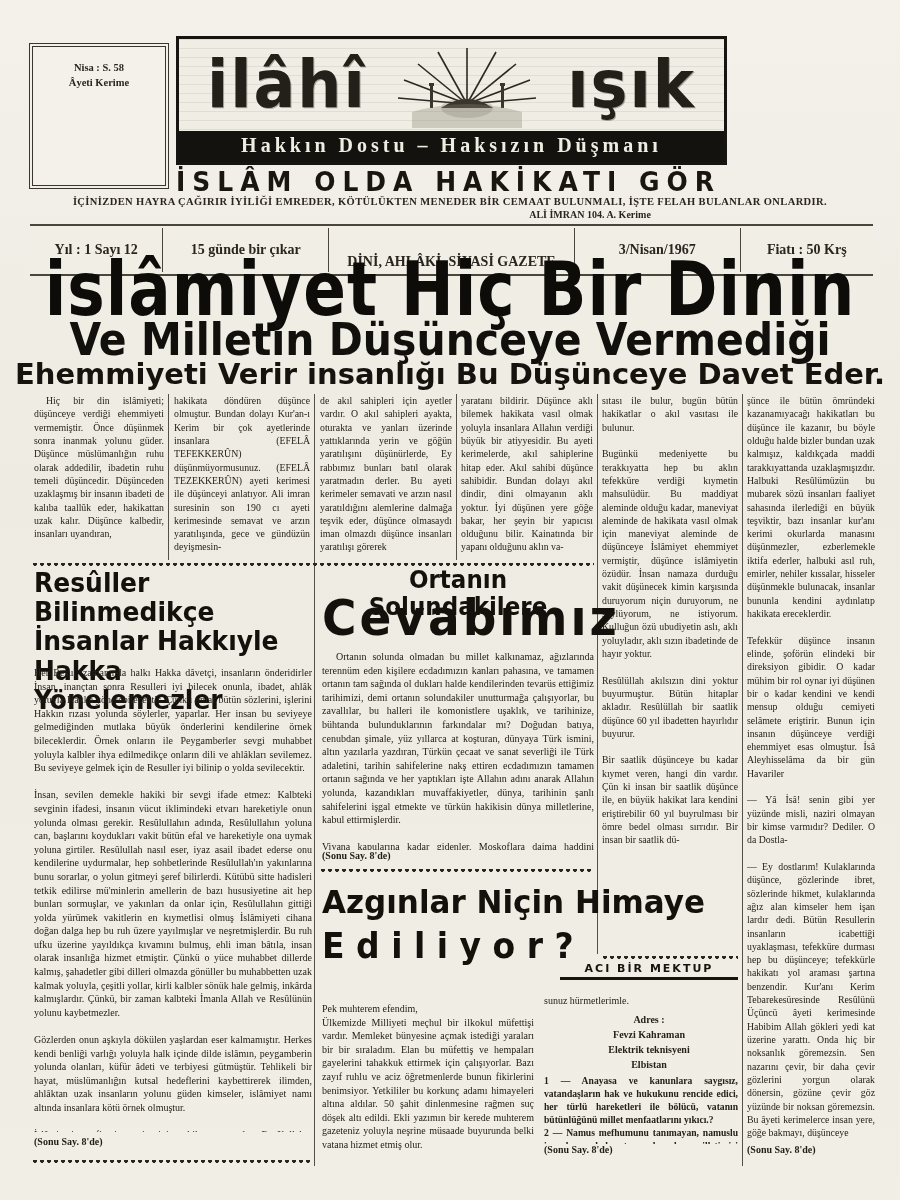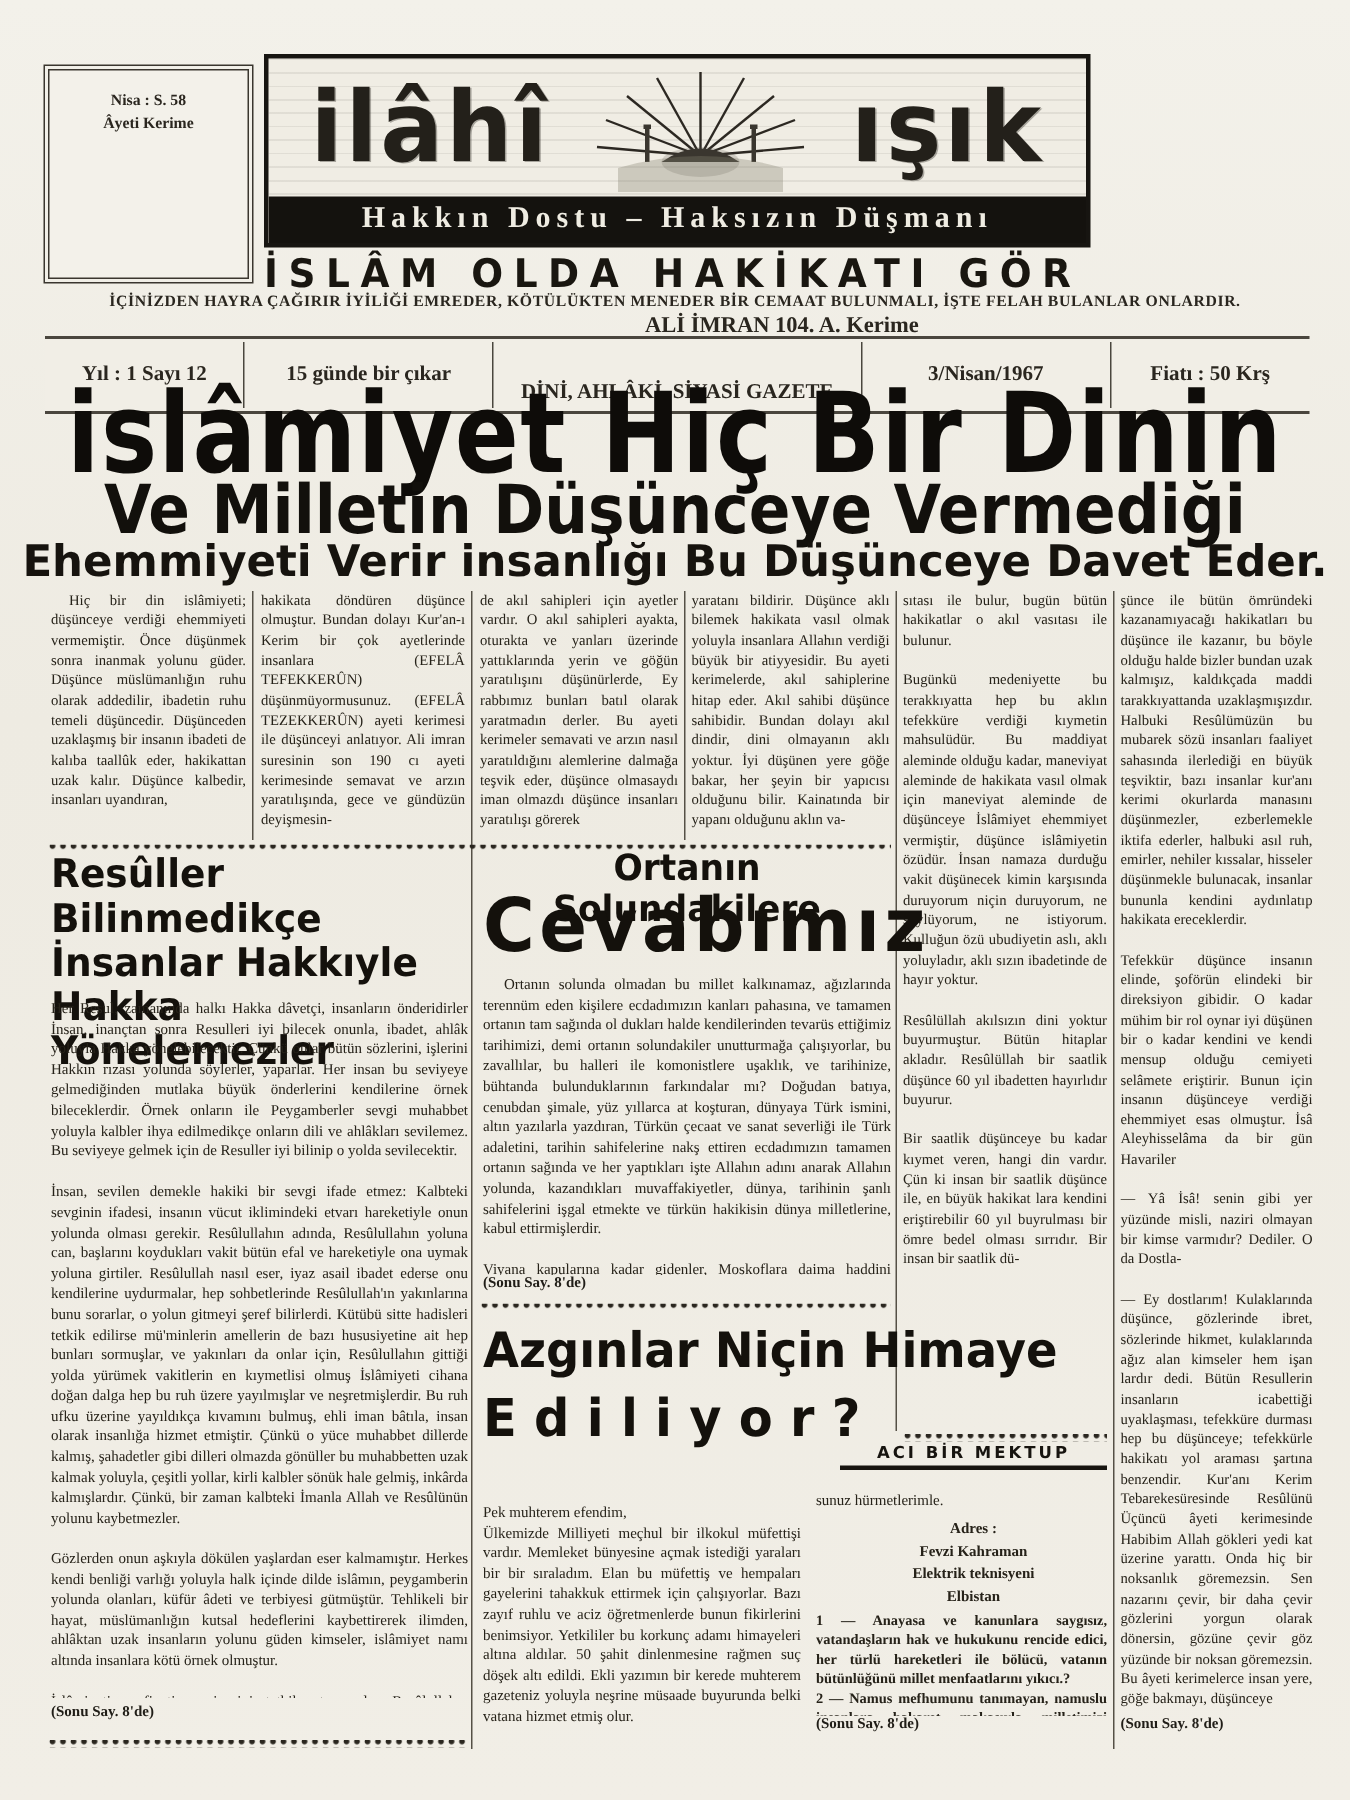--- a/index.html
+++ b/index.html
@@ -41,21 +41,21 @@
   }
   .subtitle{
     font-family:"DejaVu Sans", sans-serif; font-weight:900; font-size:25px;
     letter-spacing:7px; text-align:center; color:#191610; white-space:nowrap;
     transform:scaleY(1.05);
   }
   .verse-line{
     font-size:10.5px; font-weight:bold; text-align:center; letter-spacing:.4px;
     color:#2a261f; white-space:nowrap;
   }
-  .verse-src{font-size:15px; font-weight:bold; color:#2a261f;}
+  .verse-src{font-size:10px; font-weight:bold; text-align:center; color:#2a261f;}
   .infobar{
     display:flex; align-items:stretch; border-top:2px solid #4a463e; border-bottom:2px solid #4a463e;
     background:#f1eee6; font-size:14px; font-weight:bold; color:#2a261f;
   }
   .infobar .cell{display:flex;align-items:center;justify-content:center;flex:1;padding:4px 2px;white-space:nowrap;}
   .infobar .sep{width:1px;background:#4a463e;margin:2px 0;}
   .hl1{
     font-family:"DejaVu Sans", sans-serif; font-weight:900; font-size:63px;
     text-align:center; color:#0e0c09; transform:scaleY(1.18); letter-spacing:1px;
     white-space:nowrap; line-height:1;

